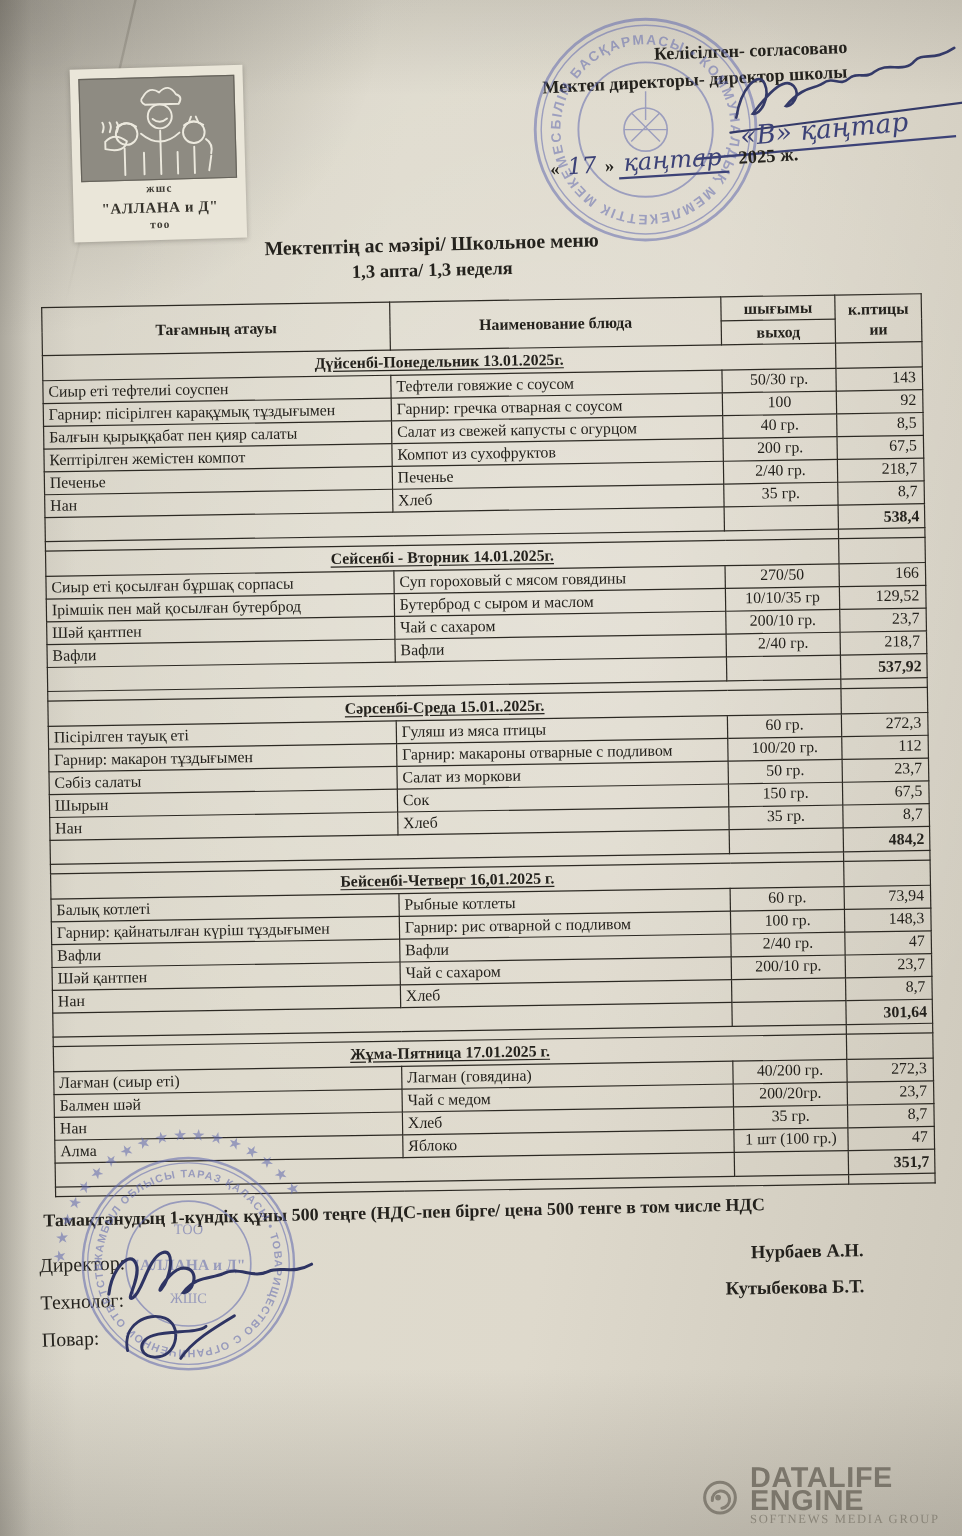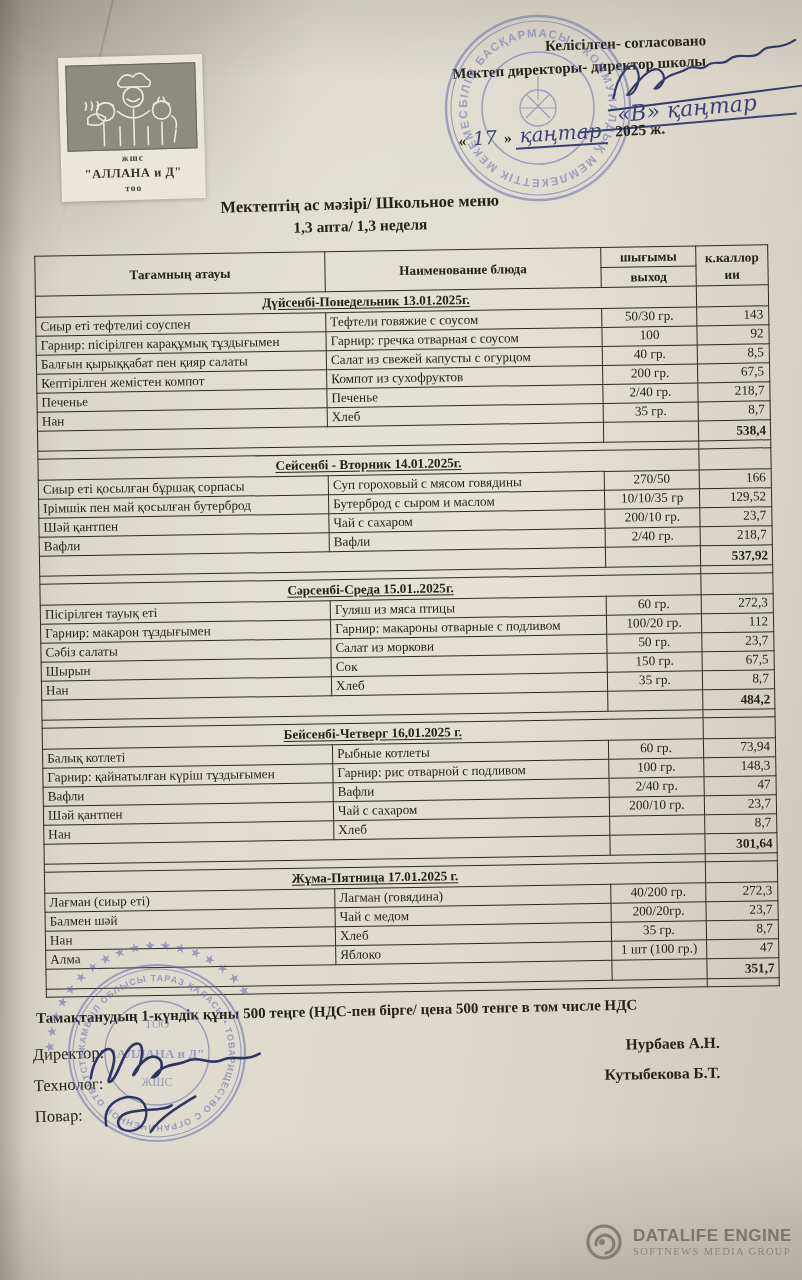--- a/index.html
+++ b/index.html
@@ -72,21 +72,21 @@
   .price-note{position:absolute;left:36px;top:1002px;width:710px;font-size:15px;font-weight:600;transform:rotate(-1.3deg);z-index:4;}
   .roles{position:absolute;left:34px;top:1044px;font-size:16.5px;transform:rotate(-2deg);z-index:4;}
   .roles div{margin-bottom:11px;}
   .names{position:absolute;left:470px;top:1030px;width:250px;text-align:right;font-size:15.5px;font-weight:600;line-height:30px;transform:rotate(-1deg);z-index:4;}
   .sig2{position:absolute;left:82px;top:1032px;z-index:6;transform:rotate(-3deg);}
   .sig3{position:absolute;left:92px;top:1086px;z-index:6;transform:rotate(-2deg);}
 
   
   .watermark{position:absolute;left:584px;top:1222px;display:flex;align-items:center;gap:9px;z-index:10;
     font-family:"Liberation Sans","DejaVu Sans",sans-serif;}
-  .wm-text .wm1{font-size:17px;font-weight:bold;color:#7b766b;letter-spacing:.5px;line-height:19px;}
+  .wm-text .wm1{font-size:24px;font-weight:bold;color:#7b766b;letter-spacing:.5px;line-height:19px;}
   .wm-text .wm2{font-size:10.5px;color:#8a8579;letter-spacing:1.4px;line-height:13px;font-family:Liberation Serif, serif;}
 </style>
 </head>
 <body>
 
 <div class="photo">
   <div class="crease"></div>
 
   <div class="logo">
     <div class="logo-img">
@@ -160,21 +160,21 @@
           <col style="width:276px">
           <col style="width:95px">
           <col style="width:72px">
       </colgroup>
       <tbody id="menu-body">
           <tr class="head-row">
             <td class="c1 hc" rowspan="2">Тағамның атауы</td>
             <td class="c2 hc" rowspan="2">Наименование блюда</td>
             <td class="c3 hc">шығымы</td>
             <td class="c4 hc" rowspan="2">
-              <div>к.каллор</div>
+              <div>к.птицы</div>
               <div>ии</div>
             </td>
           </tr>
           <tr class="head-row">
             <td class="c3 hc">выход</td>
           </tr>
           <tr class="day-row">
             <td class="day-title" colspan="3"><span>Дүйсенбі-Понедельник  13.01.2025г.</span></td>
             <td class="c4"></td>
           </tr>

